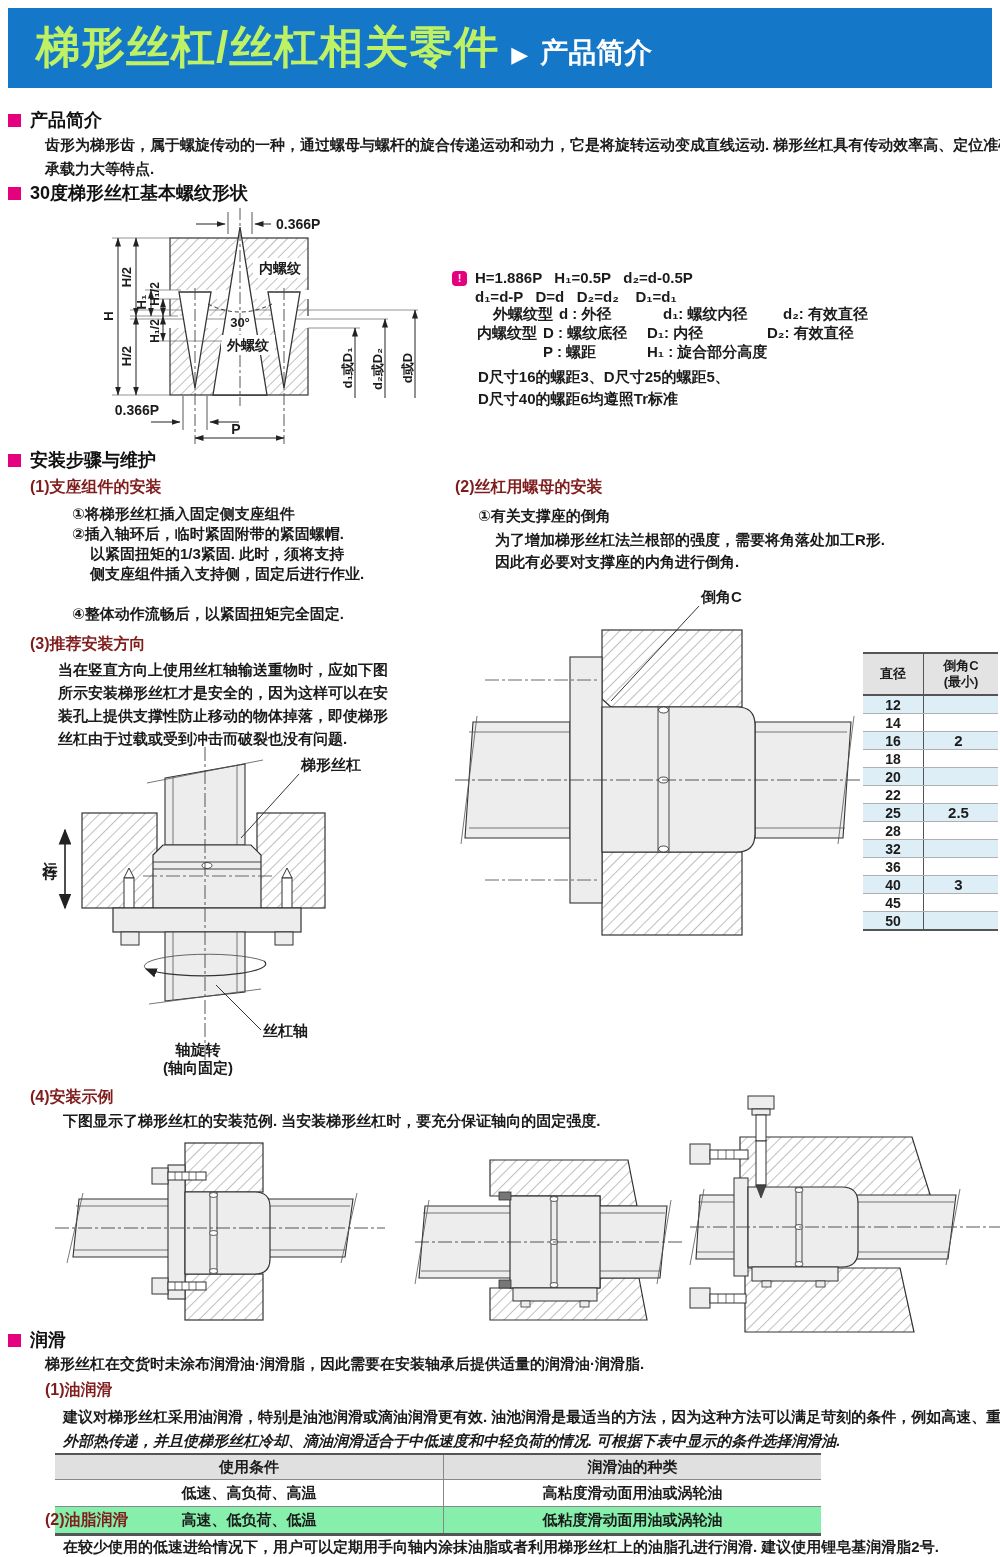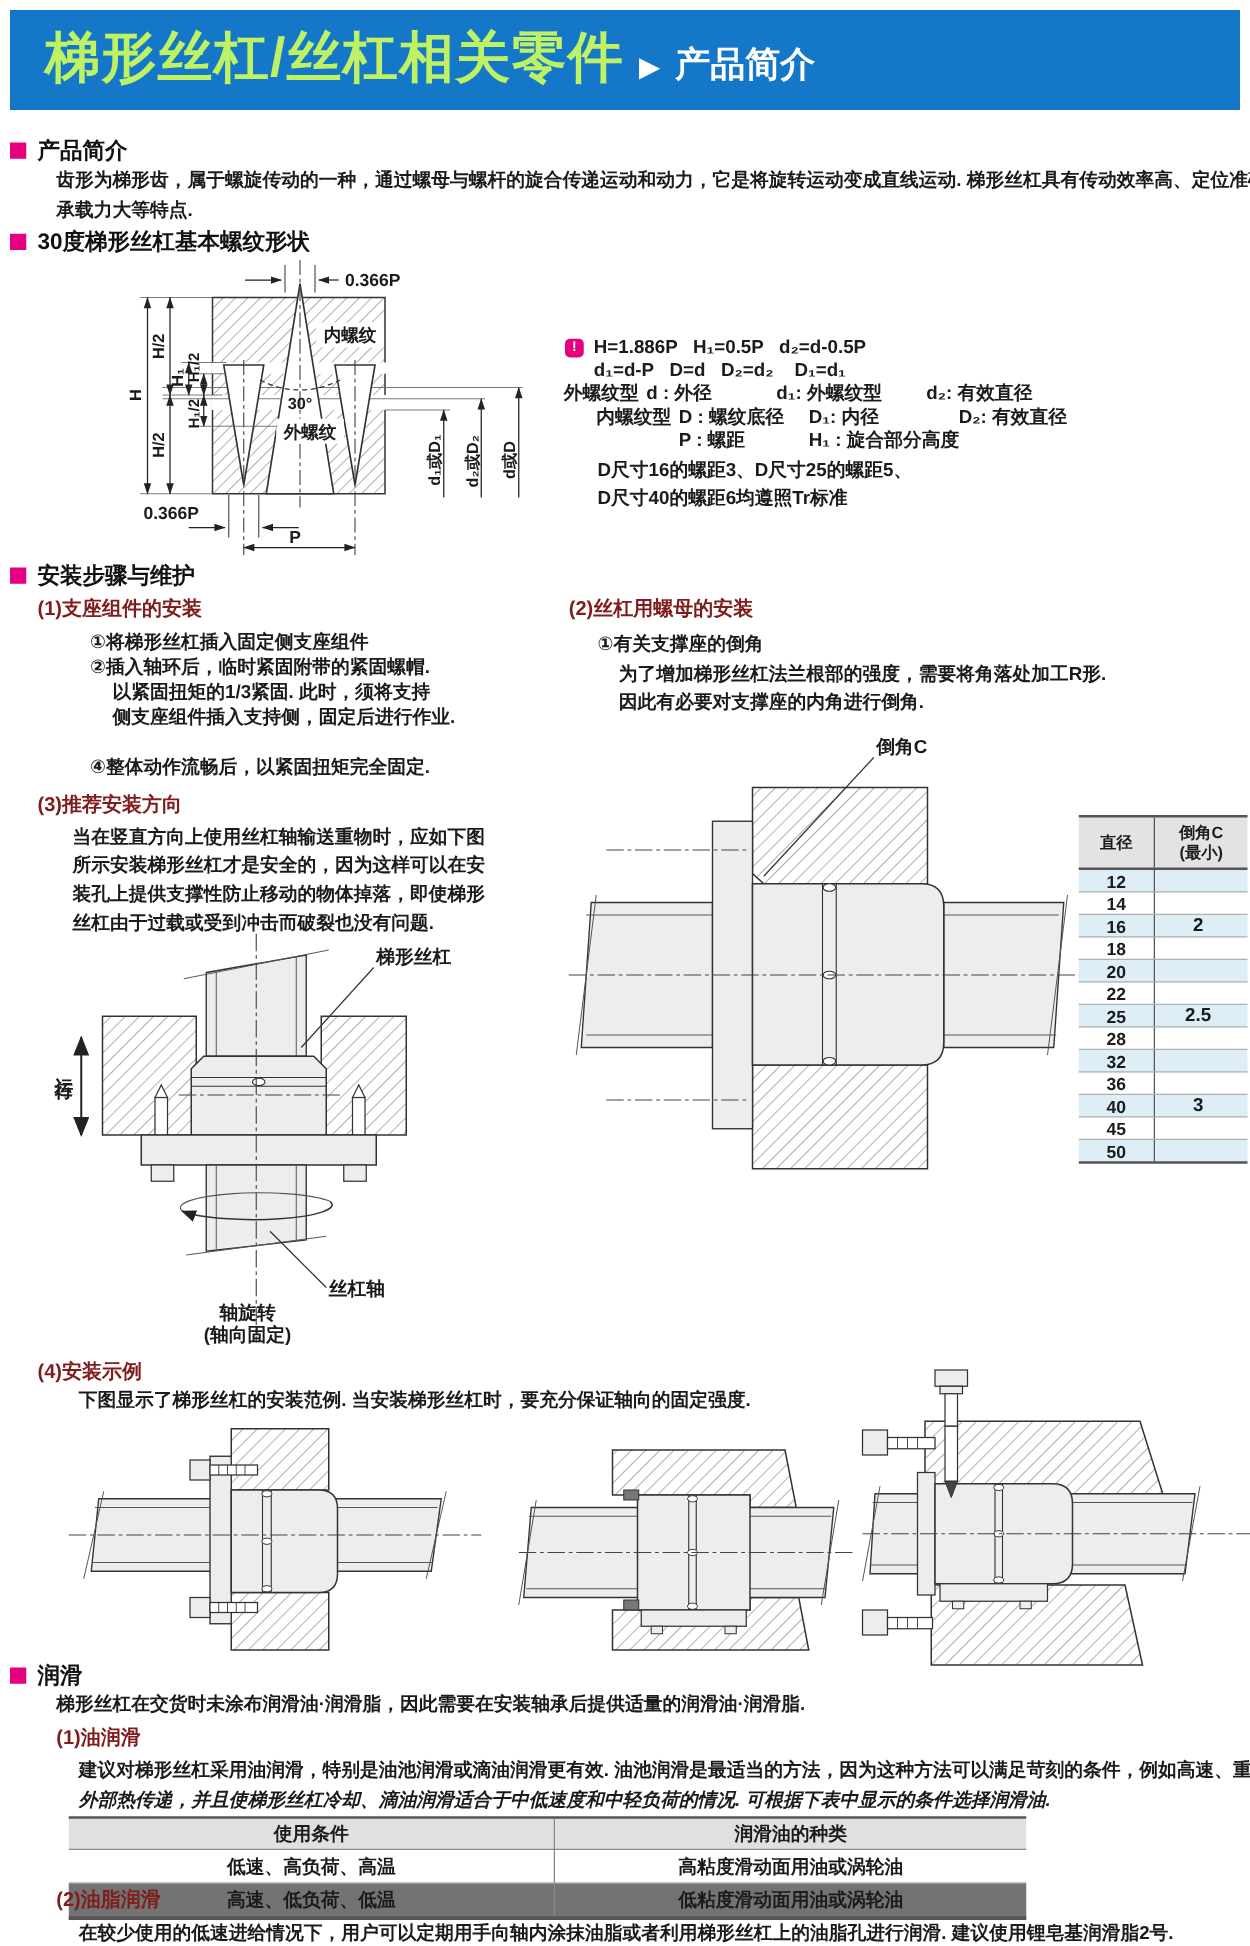--- a/index.html
+++ b/index.html
@@ -29,21 +29,21 @@
   .ctab tr:nth-child(even) td{background:#ddeef7;}
   .ctab tr:last-child td{border-bottom:2px solid #555;}
   .cval{position:absolute;left:59px;width:73px;text-align:center;font-size:15px;font-weight:bold;}
   
   .ltab{border-collapse:collapse;}
   .ltab th{background:#e0e0e0;border-top:2px solid #555;border-bottom:1px solid #888;
            font-size:15px;font-weight:bold;height:24px;padding:0;}
   .ltab th:first-child,.ltab td:first-child{width:388px;border-right:1px solid #888;}
   .ltab th:last-child,.ltab td:last-child{width:377px;}
   .ltab td{font-size:15px;font-weight:bold;text-align:center;height:26px;padding:0;border-bottom:1px solid #888;}
-  .ltab tr:last-child td{border-bottom:3px solid #555;background:#737373;}
+  .ltab tr:last-child td{border-bottom:3px solid #555;background:#86efac;}
   svg{overflow:visible;}
   svg text{font-family:"Liberation Sans","DejaVu Sans",sans-serif;font-weight:bold;fill:#1b1b1b;}
 </style>
 </head>
 <body>
 
 <div class="page">
 
   <div class="banner">
     <span class="banner-title">梯形丝杠/丝杠相关零件</span>
@@ -134,24 +134,24 @@
     <line x1="101" y1="224" x2="130" y2="224" stroke="#222" stroke-width="1" marker-end="url(#mte)"></line>
     <line x1="189" y1="224" x2="160" y2="224" stroke="#222" stroke-width="1" marker-end="url(#mte)"></line>
     <text x="87" y="217" font-size="14" text-anchor="middle">0.366P</text>
     <line x1="145" y1="240" x2="234" y2="240" stroke="#222" stroke-width="1" marker-start="url(#mts)" marker-end="url(#mte)"></line>
     <text x="186" y="236" font-size="14" text-anchor="middle">P</text>
   </svg>
 
   <div class="infoicon" style="left:452px;top:271px;">!</div>
   <div class="t15 pre" style="left:475px;top:267px;">H=1.886P   H₁=0.5P   d₂=d-0.5P</div>
   <div class="t15 pre" style="left:475px;top:286px;">d₁=d-P   D=d   D₂=d₂    D₁=d₁</div>
-  <div class="leg" style="left:451px;top:305px;">
+  <div class="leg" style="left:493px;top:305px;">
     <span>外螺纹型</span>
     <span>d : 外径</span>
-    <span>d₁: 外螺纹型</span>
+    <span>d₁: 螺纹内径</span>
     <span>d₂: 有效直径</span>
   </div>
   <div class="leg" style="left:477px;top:324px;">
     <span>内螺纹型</span>
     <span>D : 螺纹底径</span>
     <span>D₁: 内径</span>
     <span>D₂: 有效直径</span>
   </div>
   <div class="leg" style="left:477px;top:343px;">
     <span></span>

